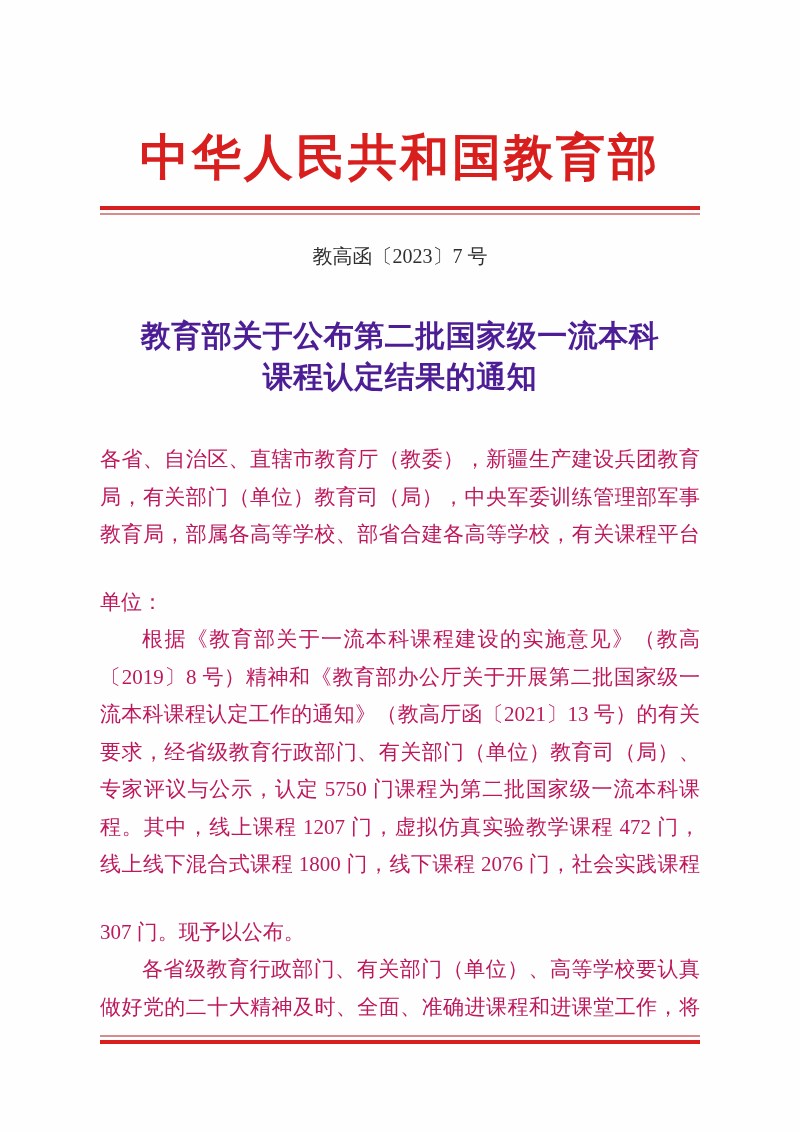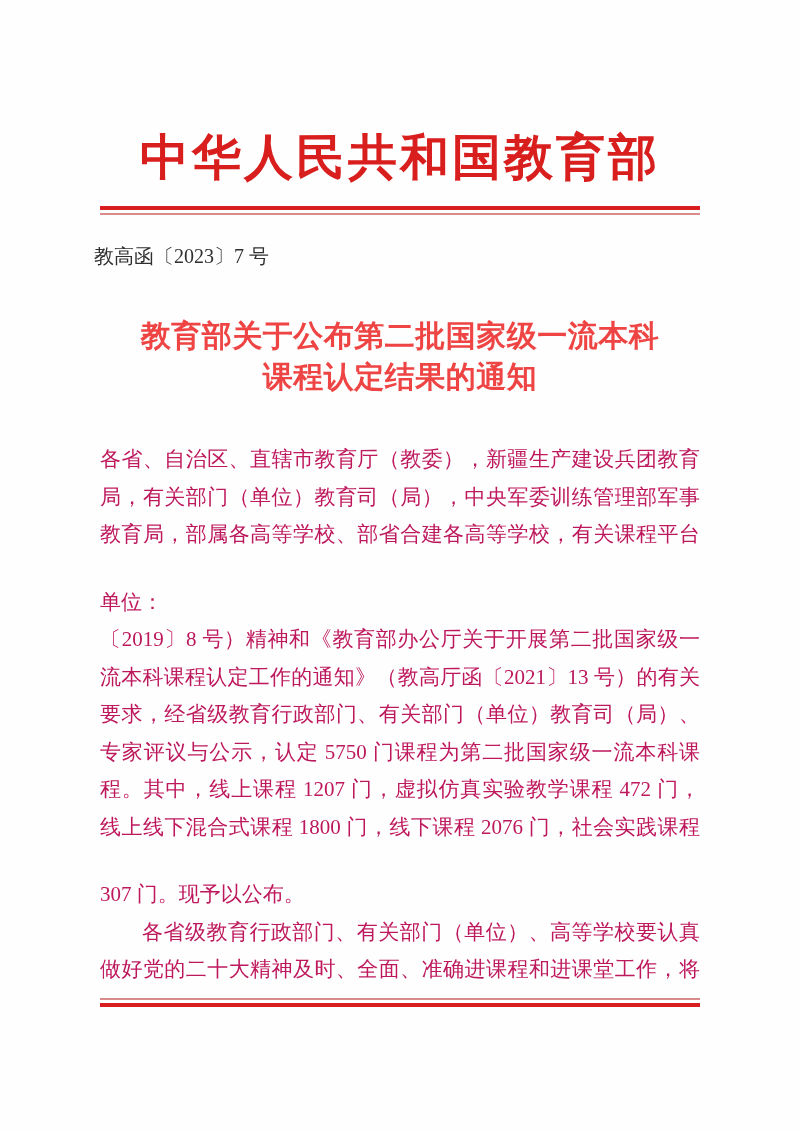--- a/index.html
+++ b/index.html
@@ -36,34 +36,34 @@
     margin: 0 auto;
   }
   .rule-top { margin-top: 18px; }
   .rule .thick { height: 4px; background: #d81e1e; }
   .rule .gap   { height: 3px; }
   .rule .thin  { height: 2px; background: #d98b8b; }
   
   .doc-number {
     width: 612px;
     margin: 28px auto 0 auto;
-    text-align: left;
+    text-align: center;
     font-size: 20px;
     line-height: 26px;
     color: #2f2f2f;
     white-space: nowrap;
   }
   
   .notice-title {
     margin-top: 46px;
     text-align: center;
     font-size: 30px;
     line-height: 41px;
     font-weight: bold;
-    color: #ef4444;
+    color: #4c1d95;
     letter-spacing: 0.5px;
   }
   
   .doc-body {
     width: 600px;
     margin: 44px auto 0 auto;
     font-size: 21px;
     line-height: 37.5px;
     color: #be185d;
   }
@@ -94,20 +94,21 @@
   <div class="notice-title">
     <div>教育部关于公布第二批国家级一流本科</div>
     <div>课程认定结果的通知</div>
   </div>
 
   <div class="doc-body">
     <div class="bline">各省、自治区、直辖市教育厅（教委），新疆生产建设兵团教育</div>
     <div class="bline">局，有关部门（单位）教育司（局），中央军委训练管理部军事</div>
     <div class="bline">教育局，部属各高等学校、部省合建各高等学校，有关课程平台</div>
     <div class="bline lleft">单位：</div>
+    <div class="bline ind">根据《教育部关于一流本科课程建设的实施意见》（教高</div>
     <div class="bline">〔2019〕8 号）精神和《教育部办公厅关于开展第二批国家级一</div>
     <div class="bline">流本科课程认定工作的通知》（教高厅函〔2021〕13 号）的有关</div>
     <div class="bline">要求，经省级教育行政部门、有关部门（单位）教育司（局）、</div>
     <div class="bline">专家评议与公示，认定 5750 门课程为第二批国家级一流本科课</div>
     <div class="bline">程。其中，线上课程 1207 门，虚拟仿真实验教学课程 472 门，</div>
     <div class="bline">线上线下混合式课程 1800 门，线下课程 2076 门，社会实践课程</div>
     <div class="bline lleft">307 门。现予以公布。</div>
     <div class="bline ind">各省级教育行政部门、有关部门（单位）、高等学校要认真</div>
     <div class="bline">做好党的二十大精神及时、全面、准确进课程和进课堂工作，将</div>
   </div>

